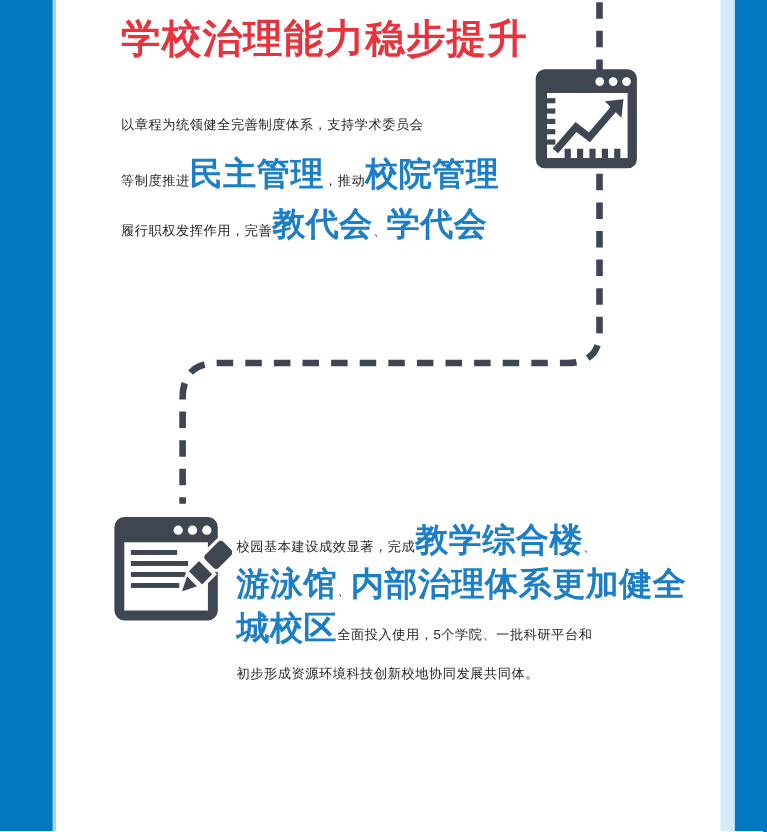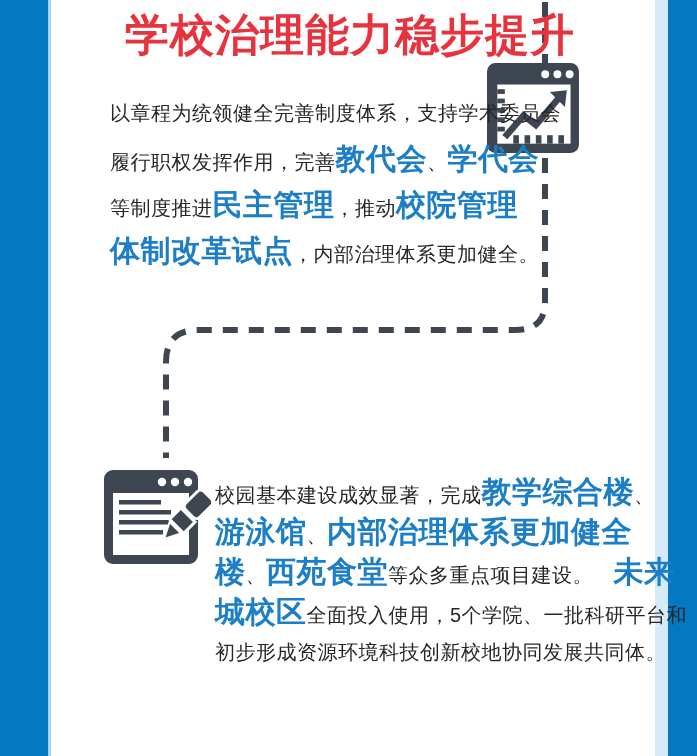--- a/index.html
+++ b/index.html
@@ -10,32 +10,32 @@
   .canvas{
     position:relative;width:697px;height:756px;background:#ffffff;
     overflow:hidden;font-family:"Liberation Sans","DejaVu Sans",sans-serif;
   }
   .rail-left{position:absolute;left:0;top:0;width:48px;height:756px;background:var(--rail);}
   .rail-left-strip{position:absolute;left:48px;top:0;width:3px;height:756px;background:#a9d2ee;}
   .rail-right-strip{position:absolute;left:655px;top:0;width:13px;height:756px;background:var(--rail-light);}
   .rail-right{position:absolute;left:668px;top:0;width:29px;height:756px;background:var(--rail);}
   .dash-overlay{position:absolute;left:0;top:0;width:697px;height:756px;}
   .section-title{
-    position:absolute;font-size:44px;font-weight:bold;color:var(--red);
-    letter-spacing:1px;line-height:40px;white-space:nowrap;margin-left:15px;
+    position:absolute;font-size:36px;font-weight:bold;color:var(--red);
+    letter-spacing:1px;line-height:40px;white-space:nowrap;
   }
   .title-1{left:110px;top:15px;}
   .title-2{left:230px;top:387px;}
   .paragraph{position:absolute;}
   .para-1{left:110px;top:90px;}
   .para-2{left:215px;top:446px;margin-top:26px;}
   .para-1 .rich-line{height:46px;line-height:46px;}
   .para-2 .rich-line{height:40px;line-height:40px;}
   .rich-line{white-space:nowrap;}
-  .seg-normal{font-size:20px;color:var(--body);letter-spacing:0.5px;}
+  .seg-normal{font-size:12px;color:var(--body);letter-spacing:0.5px;}
   .seg-highlight{font-size:30px;font-weight:bold;color:var(--blue);letter-spacing:0.5px;}
   .icon-box{position:absolute;}
   .icon-chart{left:486px;top:62px;width:94px;height:92px;}
   .icon-doc{left:103px;top:466px;width:108px;height:112px;}
 </style>
 </head>
 <body>
 
 <div class="canvas">
 
@@ -70,23 +70,22 @@
       <rect x="65" y="78" width="6" height="9" fill="var(--slate)"></rect>
       <rect x="77" y="78" width="6" height="9" fill="var(--slate)"></rect>
 
       <polyline points="20,80 40,57 53,67 77,39" fill="none" stroke="var(--slate)" stroke-width="7" stroke-linejoin="miter"></polyline>
       <polygon points="68,32 86,30 84,48" fill="var(--slate)"></polygon>
     </svg>
   </div>
 
   <div class="paragraph para-1">
       <div class="rich-line"><span class="seg-normal">以章程为统领健全完善制度体系，支持学术委员会</span></div>
+      <div class="rich-line"><span class="seg-normal">等制度推进</span><span class="seg-highlight">民主管理</span><span class="seg-normal">，推动</span><span class="seg-highlight">校院管理</span></div>
       <div class="rich-line"><span class="seg-normal">履行职权发挥作用，完善</span><span class="seg-highlight">教代会</span><span class="seg-normal">、</span><span class="seg-highlight">学代会</span></div>
-      <div class="rich-line"><span class="seg-normal">等制度推进</span><span class="seg-highlight">民主管理</span><span class="seg-normal">，推动</span><span class="seg-highlight">校院管理</span></div>
-      <div class="rich-line"><span class="seg-highlight">体制改革试点</span><span class="seg-normal">，内部治理体系更加健全。</span></div>
     </div>
 
 
   <div class="icon-box icon-doc">
     <svg width="108" height="112" viewBox="0 0 108 112" xmlns="http://www.w3.org/2000/svg">
       <rect x="1" y="4" width="94" height="94" rx="9" fill="var(--slate)"></rect>
       <circle cx="59" cy="16" r="4.2" fill="#fff"></circle>
       <circle cx="72" cy="16" r="4.2" fill="#fff"></circle>
       <circle cx="85" cy="16" r="4.2" fill="#fff"></circle>
       <rect x="10" y="27" width="76" height="62" fill="#fff"></rect>
@@ -100,18 +99,17 @@
         <rect x="-10" y="-52" width="20" height="26" rx="5" fill="var(--slate)" stroke="#fff" stroke-width="3"></rect>
         <rect x="-10" y="-24" width="20" height="16" fill="var(--slate)" stroke="#fff" stroke-width="3"></rect>
         <polygon points="-8,-6 8,-6 0,10" fill="var(--slate)" stroke="#fff" stroke-width="2"></polygon>
       </g>
     </svg>
   </div>
 
   <div class="paragraph para-2">
       <div class="rich-line"><span class="seg-normal">校园基本建设成效显著，完成</span><span class="seg-highlight">教学综合楼</span><span class="seg-normal">、</span></div>
       <div class="rich-line"><span class="seg-highlight">游泳馆</span><span class="seg-normal">、</span><span class="seg-highlight">内部治理体系更加健全</span></div>
-      <div class="rich-line"><span class="seg-highlight">楼</span><span class="seg-normal">、</span><span class="seg-highlight">西苑食堂</span><span class="seg-normal">等众多重点项目建设。　</span><span class="seg-highlight">未来</span></div>
       <div class="rich-line"><span class="seg-highlight">城校区</span><span class="seg-normal">全面投入使用，5个学院、一批科研平台和</span></div>
       <div class="rich-line"><span class="seg-normal">初步形成资源环境科技创新校地协同发展共同体。</span></div>
     </div>
 
 </div>
 
 </body></html>

